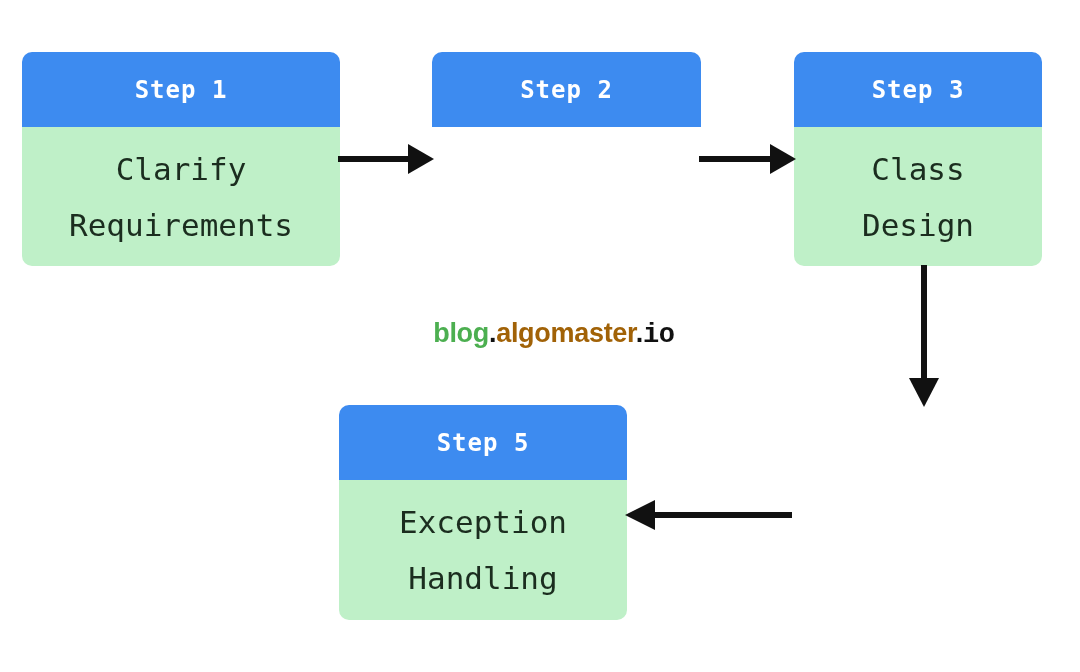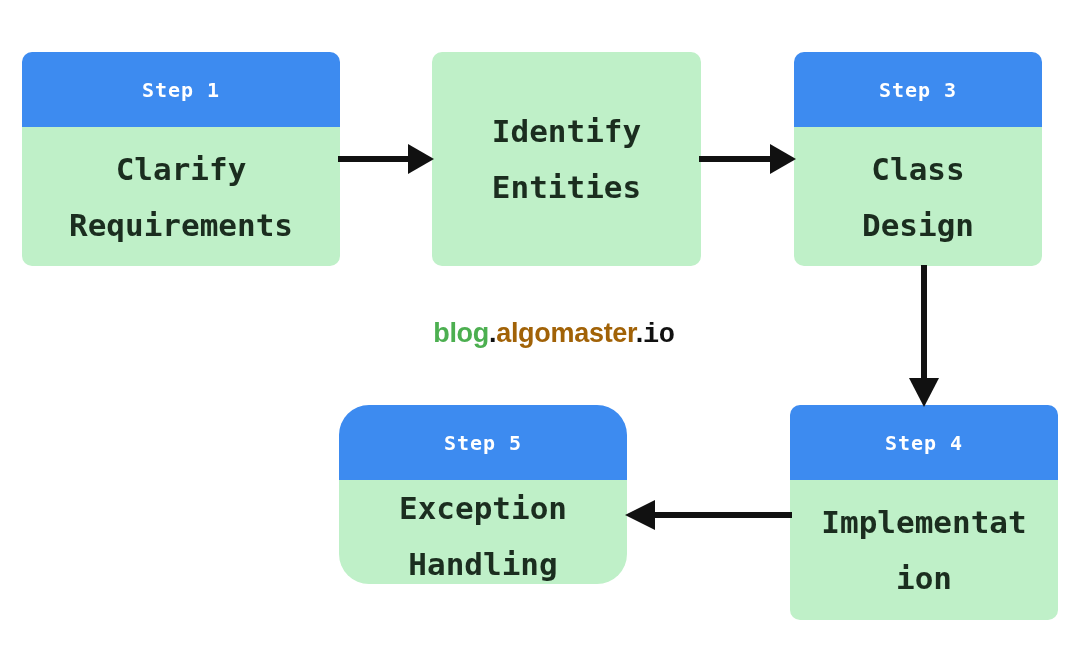--- a/index.html
+++ b/index.html
@@ -28,49 +28,49 @@
     flex-direction: column;
     box-sizing: border-box;
   }
   .step-header {
     height: 75px;
     min-height: 75px;
     background: #3d8bf0;
     color: #ffffff;
     font-family: "DejaVu Sans Mono", monospace;
     font-weight: bold;
-    font-size: 20px;
+    font-size: 24px;
     letter-spacing: 1px;
     display: flex;
     align-items: center;
     justify-content: center;
     text-align: center;
   }
   .step-body {
     flex: 1 1 auto;
     background: #bff0c8;
     color: #1b2d1f;
     font-family: "DejaVu Sans Mono", monospace;
-    font-weight: bold;
+    font-weight: normal;
     font-size: 31px;
     line-height: 56px;
     display: flex;
     align-items: center;
     justify-content: center;
     text-align: center;
     white-space: pre-line;
-    padding: 0 6px;
+    padding: 12px 6px;
     box-sizing: border-box;
   }
 
   
   #box-step-1 { left: 22px;  top: 52px;  width: 318px; height: 214px; }
   #box-step-2 { left: 432px; top: 52px;  width: 269px; height: 214px; }
   #box-step-3 { left: 794px; top: 52px;  width: 248px; height: 214px; }
-  #box-step-5 { left: 339px; top: 405px; width: 288px; height: 179px; border-radius: 30px; }
+  #box-step-5 { left: 339px; top: 405px; width: 288px; height: 215px; }
   #box-step-4 { left: 790px; top: 405px; width: 268px; height: 215px; }
 
   
   .arrow {
     position: absolute;
   }
   .arrow svg { display: block; }
 
   #arrow-1-2 { left: 338px; top: 140px; }
   #arrow-2-3 { left: 699px; top: 140px; }
@@ -100,41 +100,35 @@
 
 <div id="canvas">
 
   <div class="step-box" id="box-step-1">
     <div class="step-header">Step 1</div>
     <div class="step-body">Clarify
 Requirements</div>
   </div>
 
   <div class="step-box" id="box-step-2">
-    <div class="step-body">Identify
-Entities</div>
+    <div class="step-header">Step 2</div>
   </div>
 
   <div class="step-box" id="box-step-3">
     <div class="step-header">Step 3</div>
     <div class="step-body">Class
 Design</div>
   </div>
 
   <div class="step-box" id="box-step-5">
     <div class="step-header">Step 5</div>
     <div class="step-body">Exception
 Handling</div>
   </div>
 
-  <div class="step-box" id="box-step-4">
-    <div class="step-header">Step 4</div>
-    <div class="step-body">Implementat
-ion</div>
-  </div>
 
   <div class="arrow" id="arrow-1-2">
     <svg width="96" height="38" viewBox="0 0 96 38">
       <line x1="0" y1="19" x2="74" y2="19" stroke="#111111" stroke-width="6"></line>
       <polygon points="70,4 96,19 70,34" fill="#111111"></polygon>
     </svg>
   </div>
 
   <div class="arrow" id="arrow-2-3">
     <svg width="97" height="38" viewBox="0 0 97 38">

